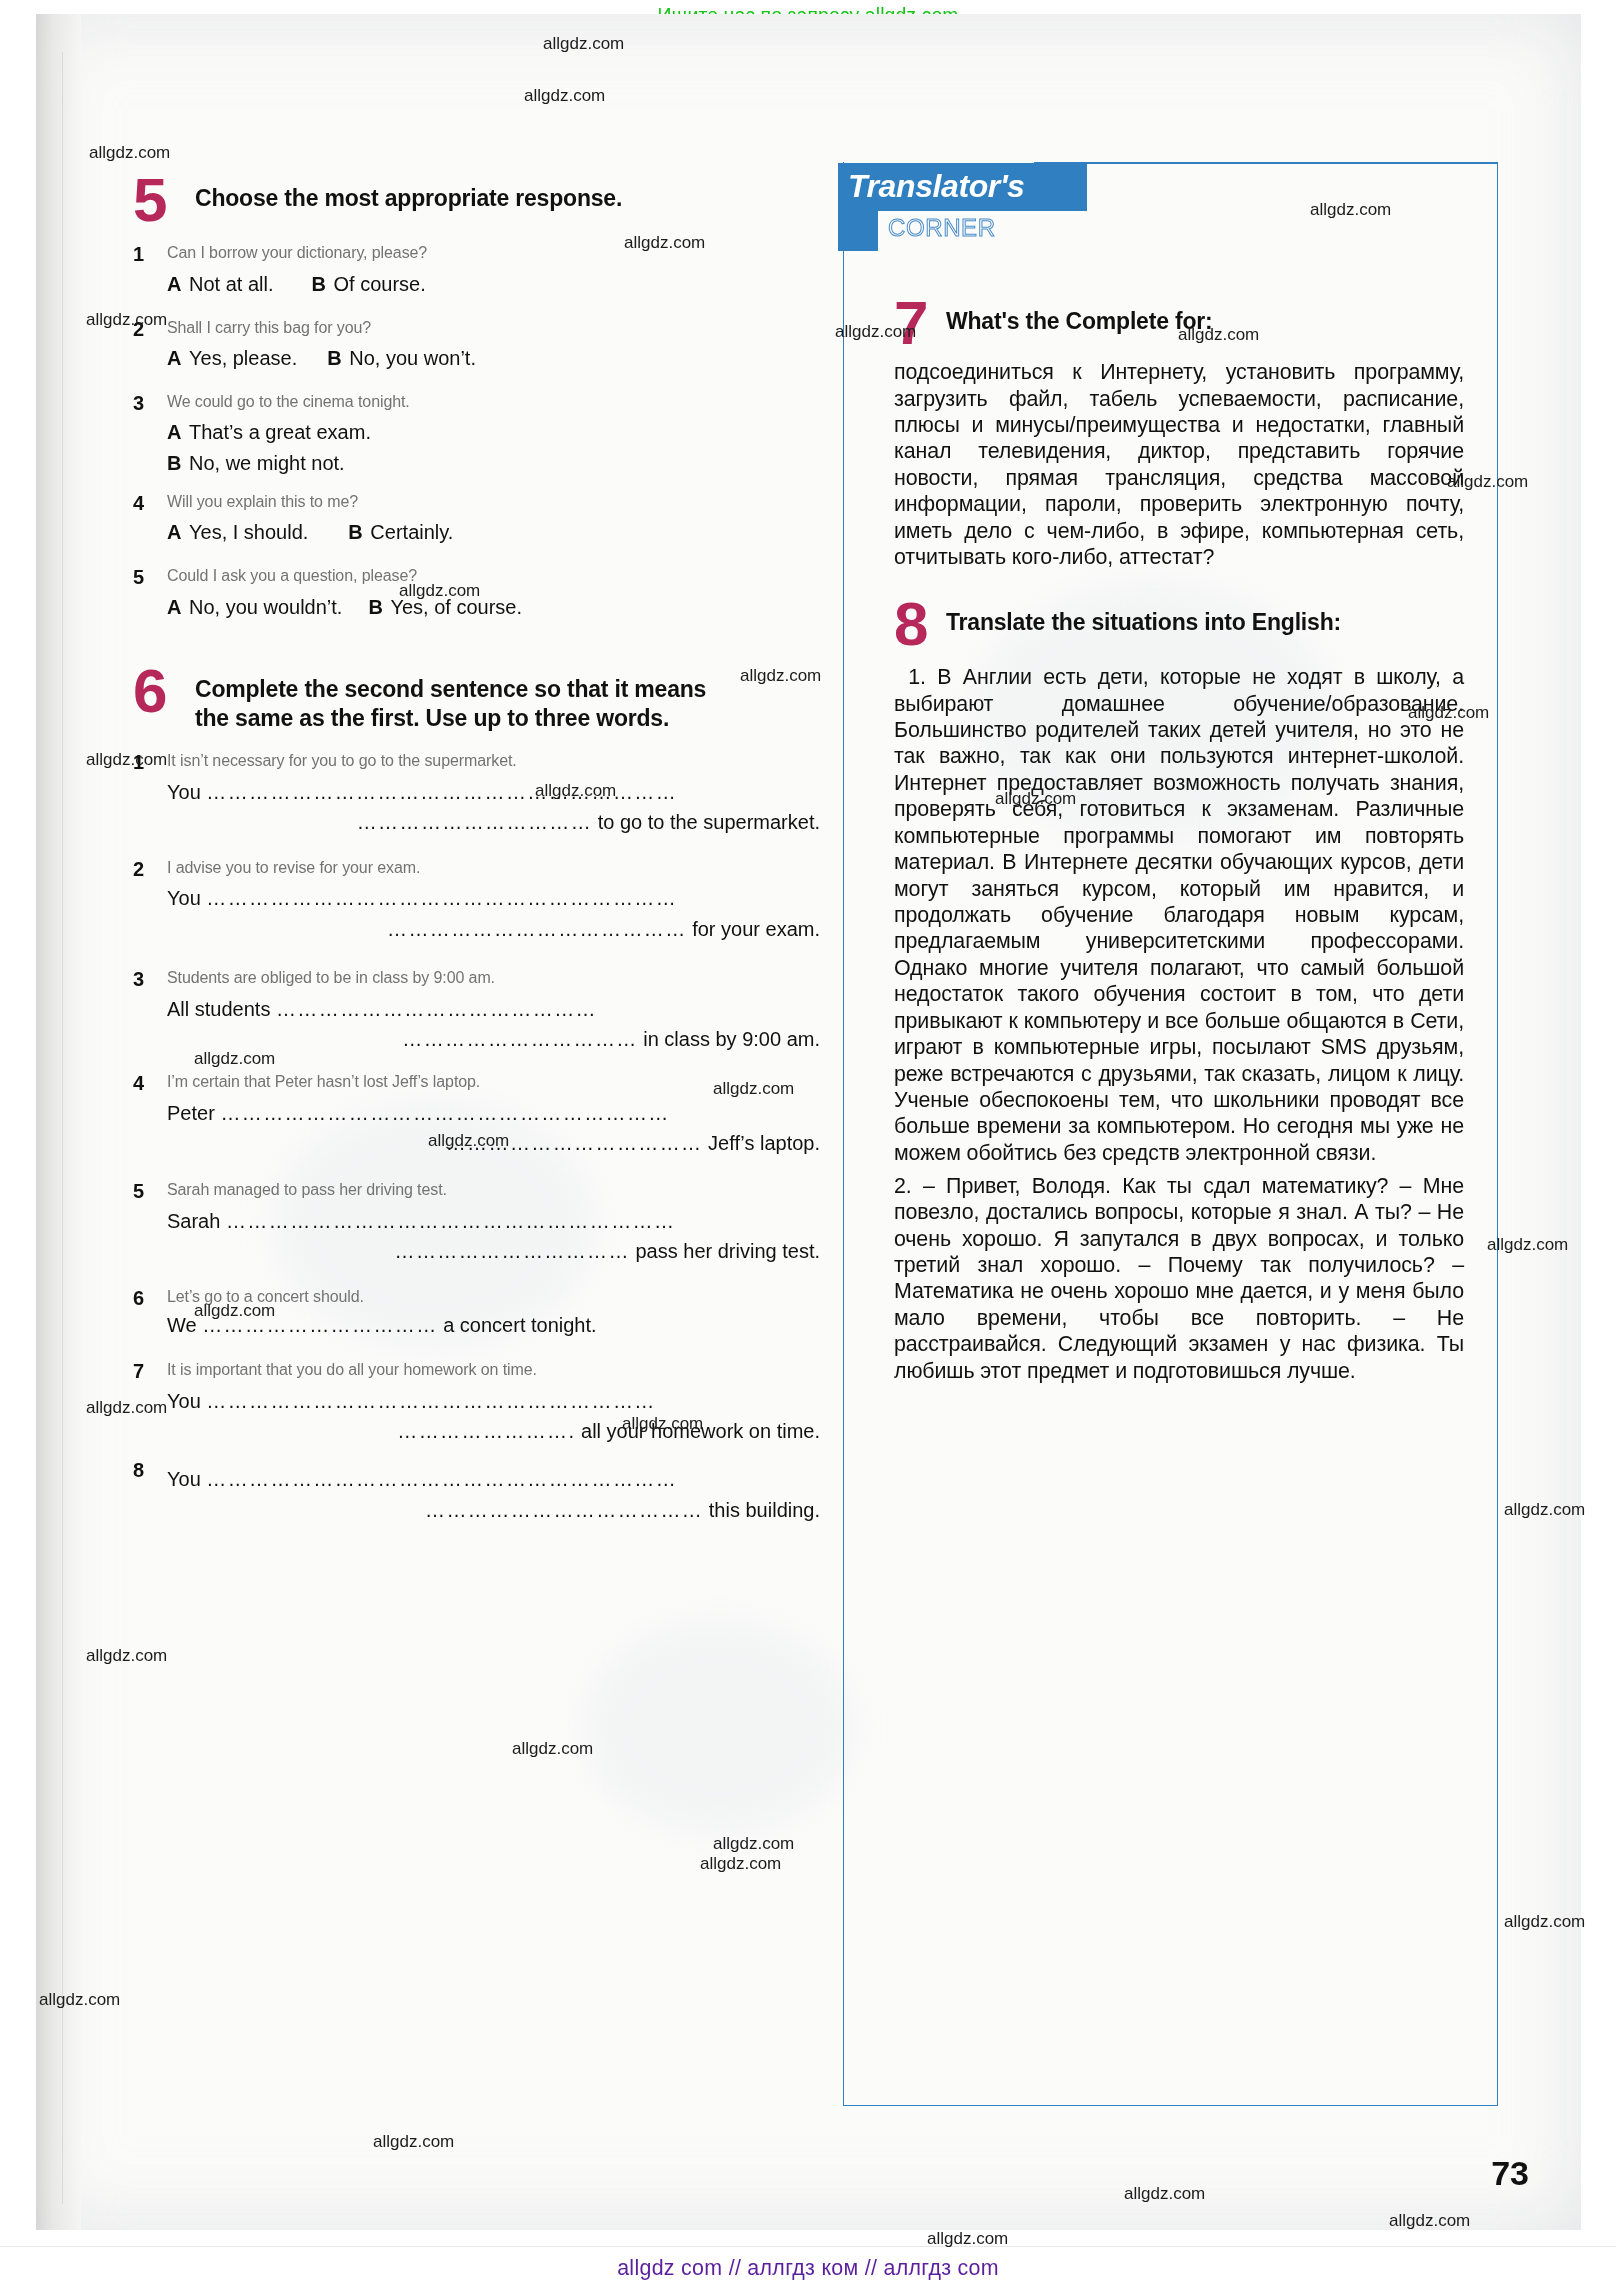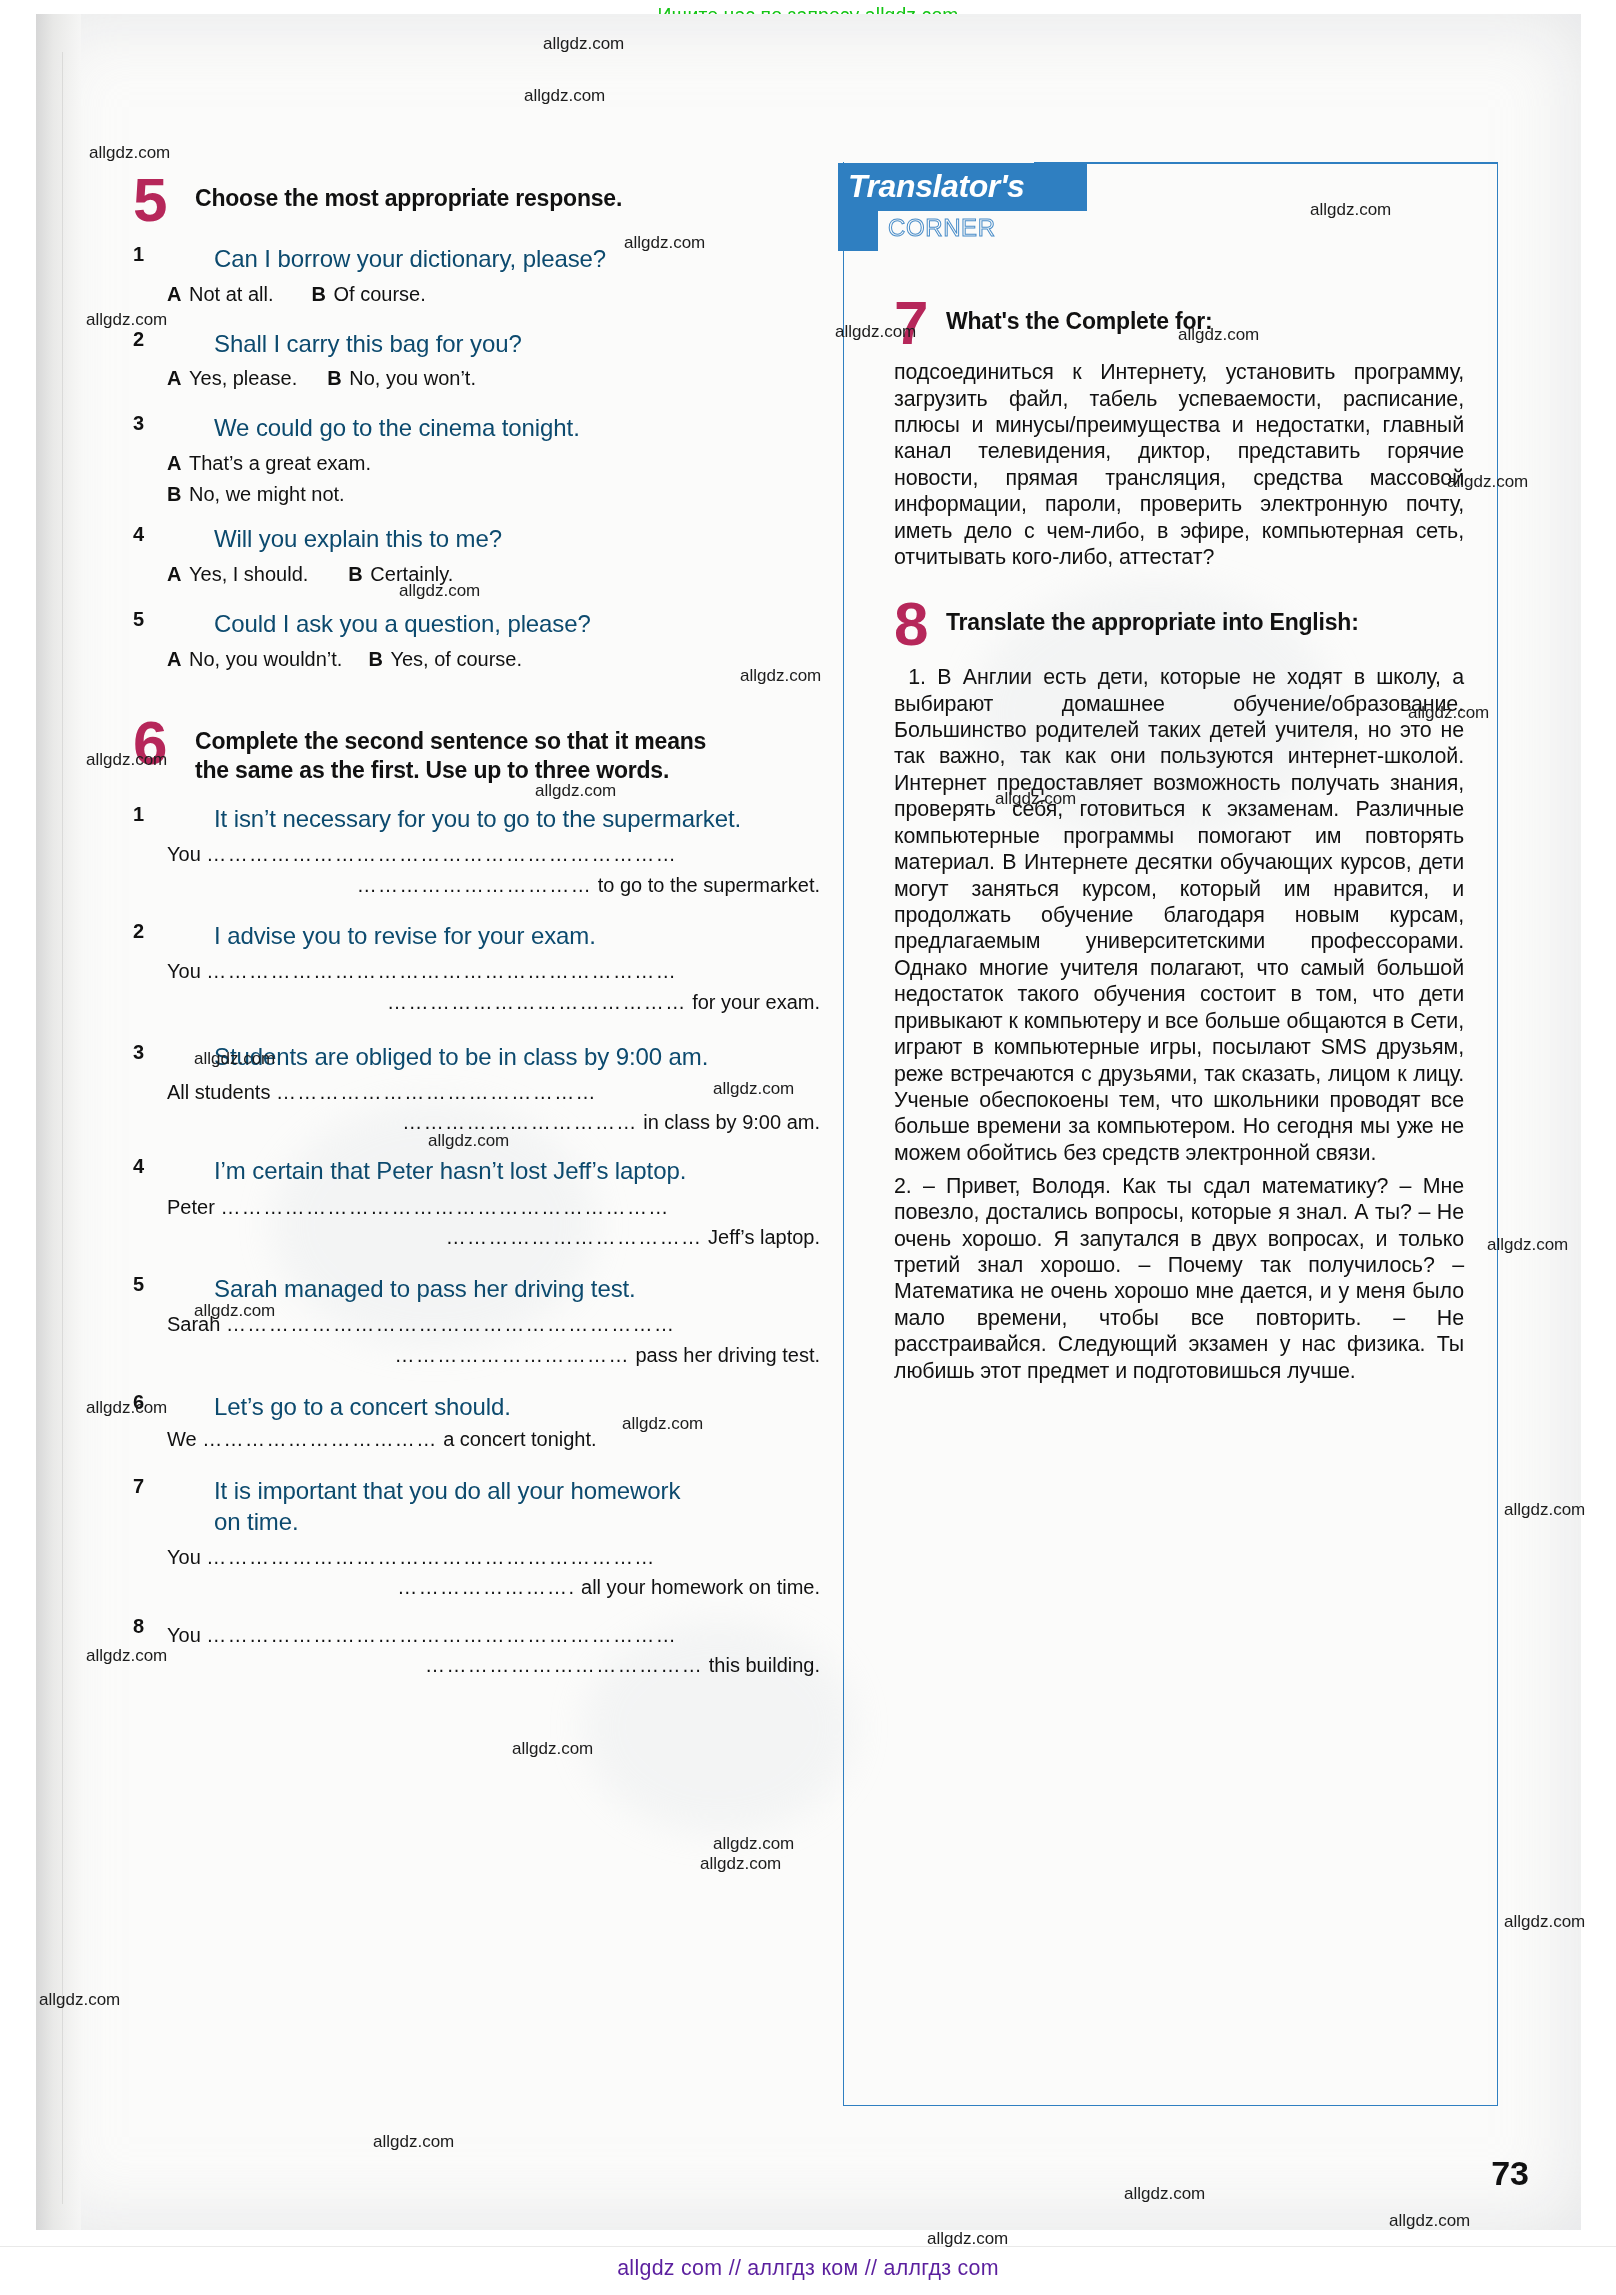--- a/index.html
+++ b/index.html
@@ -63,21 +63,21 @@
   }
   .ex-title {
     font-weight:700; color:#111; font-size:23px; line-height:1.28;
     letter-spacing:-0.2px; padding-top:9px;
   }
 
   
   .q { display:flex; margin-top:17.5px; }
   .q-n { width:34px; flex:0 0 34px; font-weight:700; font-size:20px; color:#111; text-align:left;}
   .q-body { flex:1; }
-  .q-text { font-size:24px; color:#0c4a6e; line-height:1.3; letter-spacing:-0.1px;margin-left:47px; }
+  .q-text { font-size:16px; color:#737373; line-height:1.3; letter-spacing:-0.1px; }
   .opts { display:flex; margin-top:8.4px; font-size:20px; color:#111; }
   .opt { display:flex; }
   .opt .lab { font-weight:700; width:22px; flex:0 0 22px; }
   .opt.b { margin-left:38px; }
   .opts.stack { display:block; }
   .opts.stack .opt { margin-top:8.4px; }
   .opts.stack .opt:first-child { margin-top:0; }
   .opts.wide .opt.b { margin-left:26px; }
 
   
@@ -402,21 +402,21 @@
     <div class="rx-head">
       <div class="rx-num">7</div>
       <div class="rx-title">What's the Complete for:</div>
     </div>
     <div class="ru" style="margin-top:10.4px;">подсоединиться к Интернету, установить программу, загрузить файл, табель успеваемости, расписание, плюсы и минусы/преимущества и недостатки, главный канал телевидения, диктор, представить горячие новости, прямая трансляция, средства массовой информации, пароли, проверить электронную почту, иметь дело с чем-либо, в эфире, компьютерная сеть, отчитывать кого-либо, аттестат?</div>
   </div>
 
   <div style="margin-top:28.5px;">
     <div class="rx-head">
       <div class="rx-num">8</div>
-      <div class="rx-title">Translate the appropriate into English:</div>
+      <div class="rx-title">Translate the situations into English:</div>
     </div>
     <div class="ru indent" style="margin-top:14.3px;">1. В Англии есть дети, которые не ходят в школу, а выбирают домашнее обучение/образование. Большинство родителей таких детей учителя, но это не так важно, так как они пользуются интернет-школой. Интернет предоставляет возможность получать знания, проверять себя, готовиться к экзаменам. Различные компьютерные программы помогают им повторять материал. В Интернете десятки обучающих курсов, дети могут заняться курсом, который им нравится, и продолжать обучение благодаря новым курсам, предлагаемым университетскими профессорами. Однако многие учителя полагают, что самый большой недостаток такого обучения состоит в том, что дети привыкают к компьютеру и все больше общаются в Сети, играют в компьютерные игры, посылают SMS друзьям, реже встречаются с друзьями, так сказать, лицом к лицу. Ученые обеспокоены тем, что школьники проводят все больше времени за компьютером. Но сегодня мы уже не можем обойтись без средств электронной связи.</div>
     <div class="ru" style="margin-top:6.5px;">2. – Привет, Володя. Как ты сдал математику? – Мне повезло, достались вопросы, которые я знал. А ты? – Не очень хорошо. Я запутался в двух вопросах, и только третий знал хорошо. – Почему так получилось? – Математика не очень хорошо мне дается, и у меня было мало времени, чтобы все повторить. – Не расстраивайся. Следующий экзамен у нас физика. Ты любишь этот предмет и подготовишься лучше.</div>
   </div>
 </div>
 
 <div id="page-no">73</div>
 
 <div id="bottom-strip">
   <span class="txt">allgdz com  //  аллгдз ком  //  аллгдз com</span>

